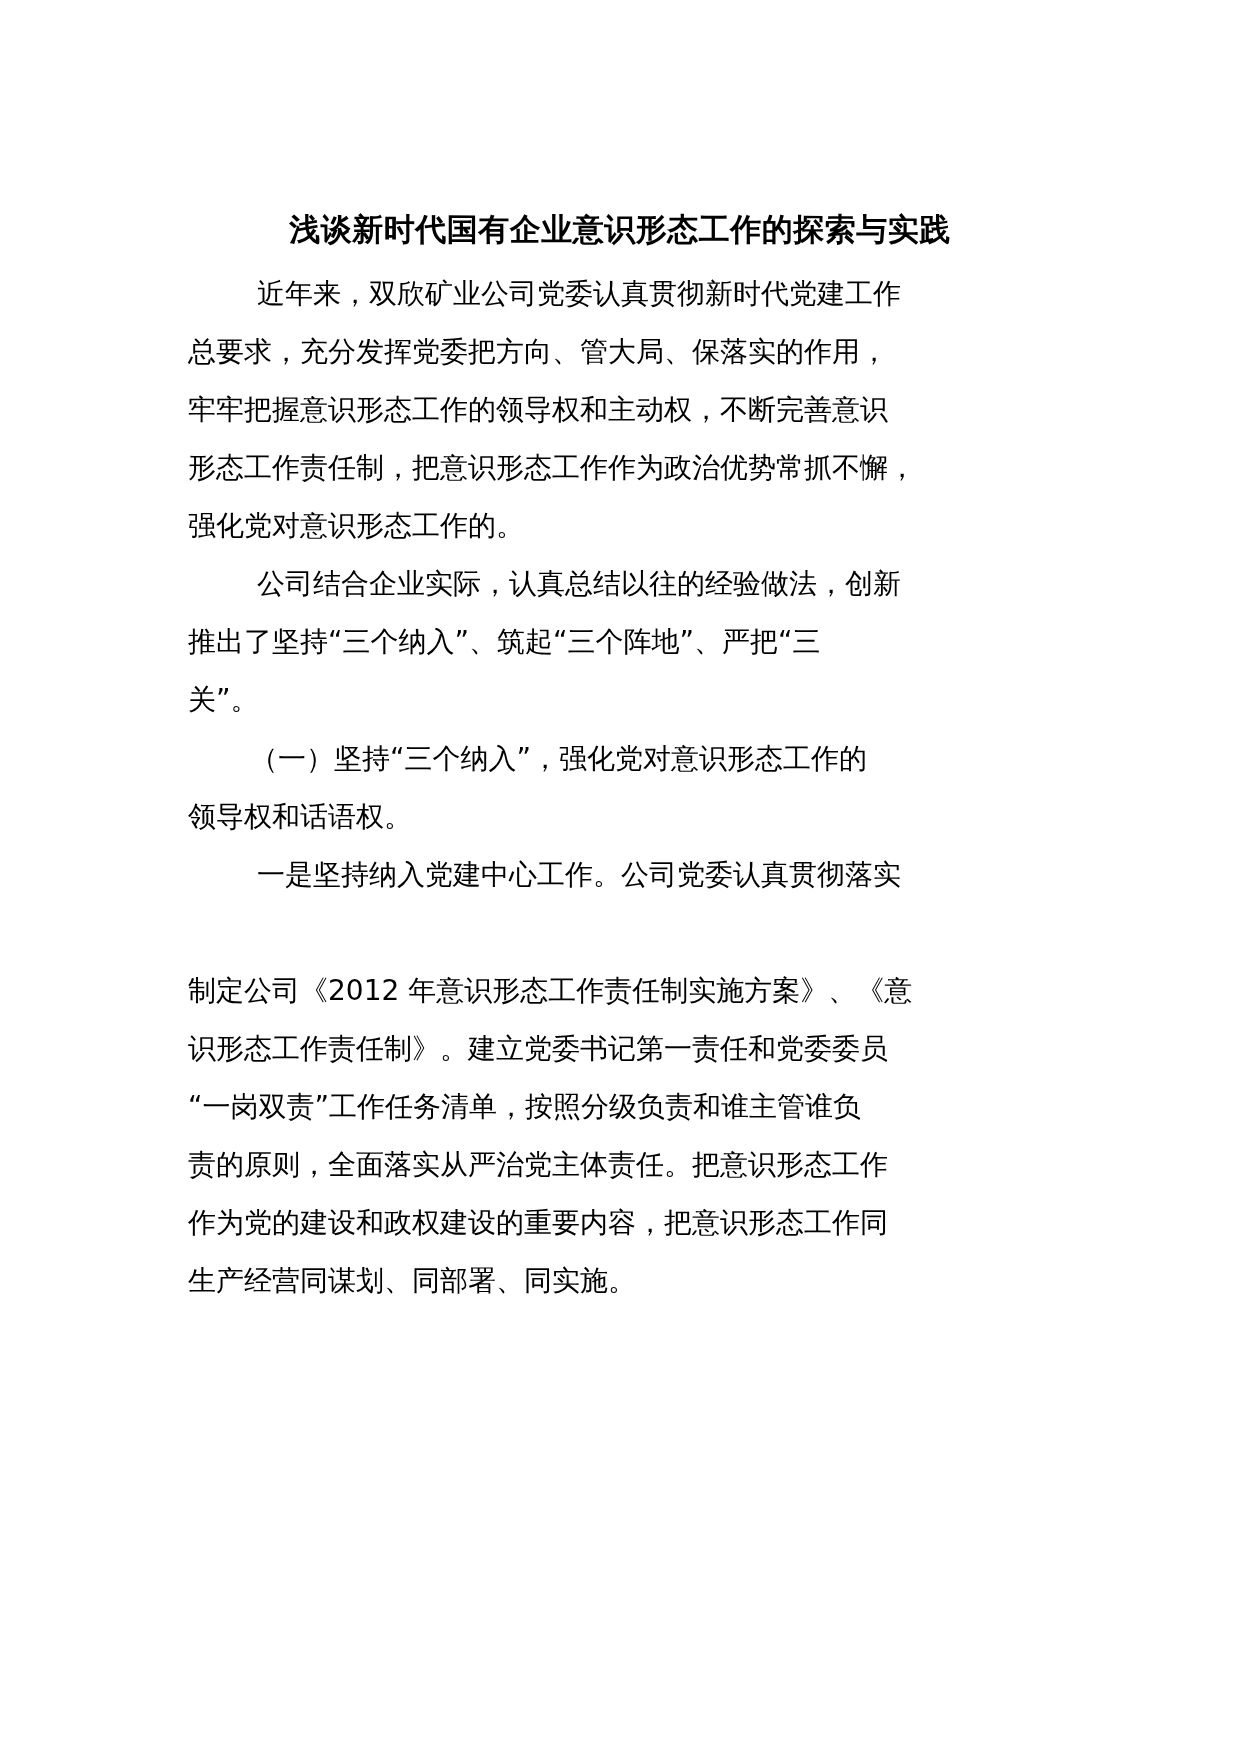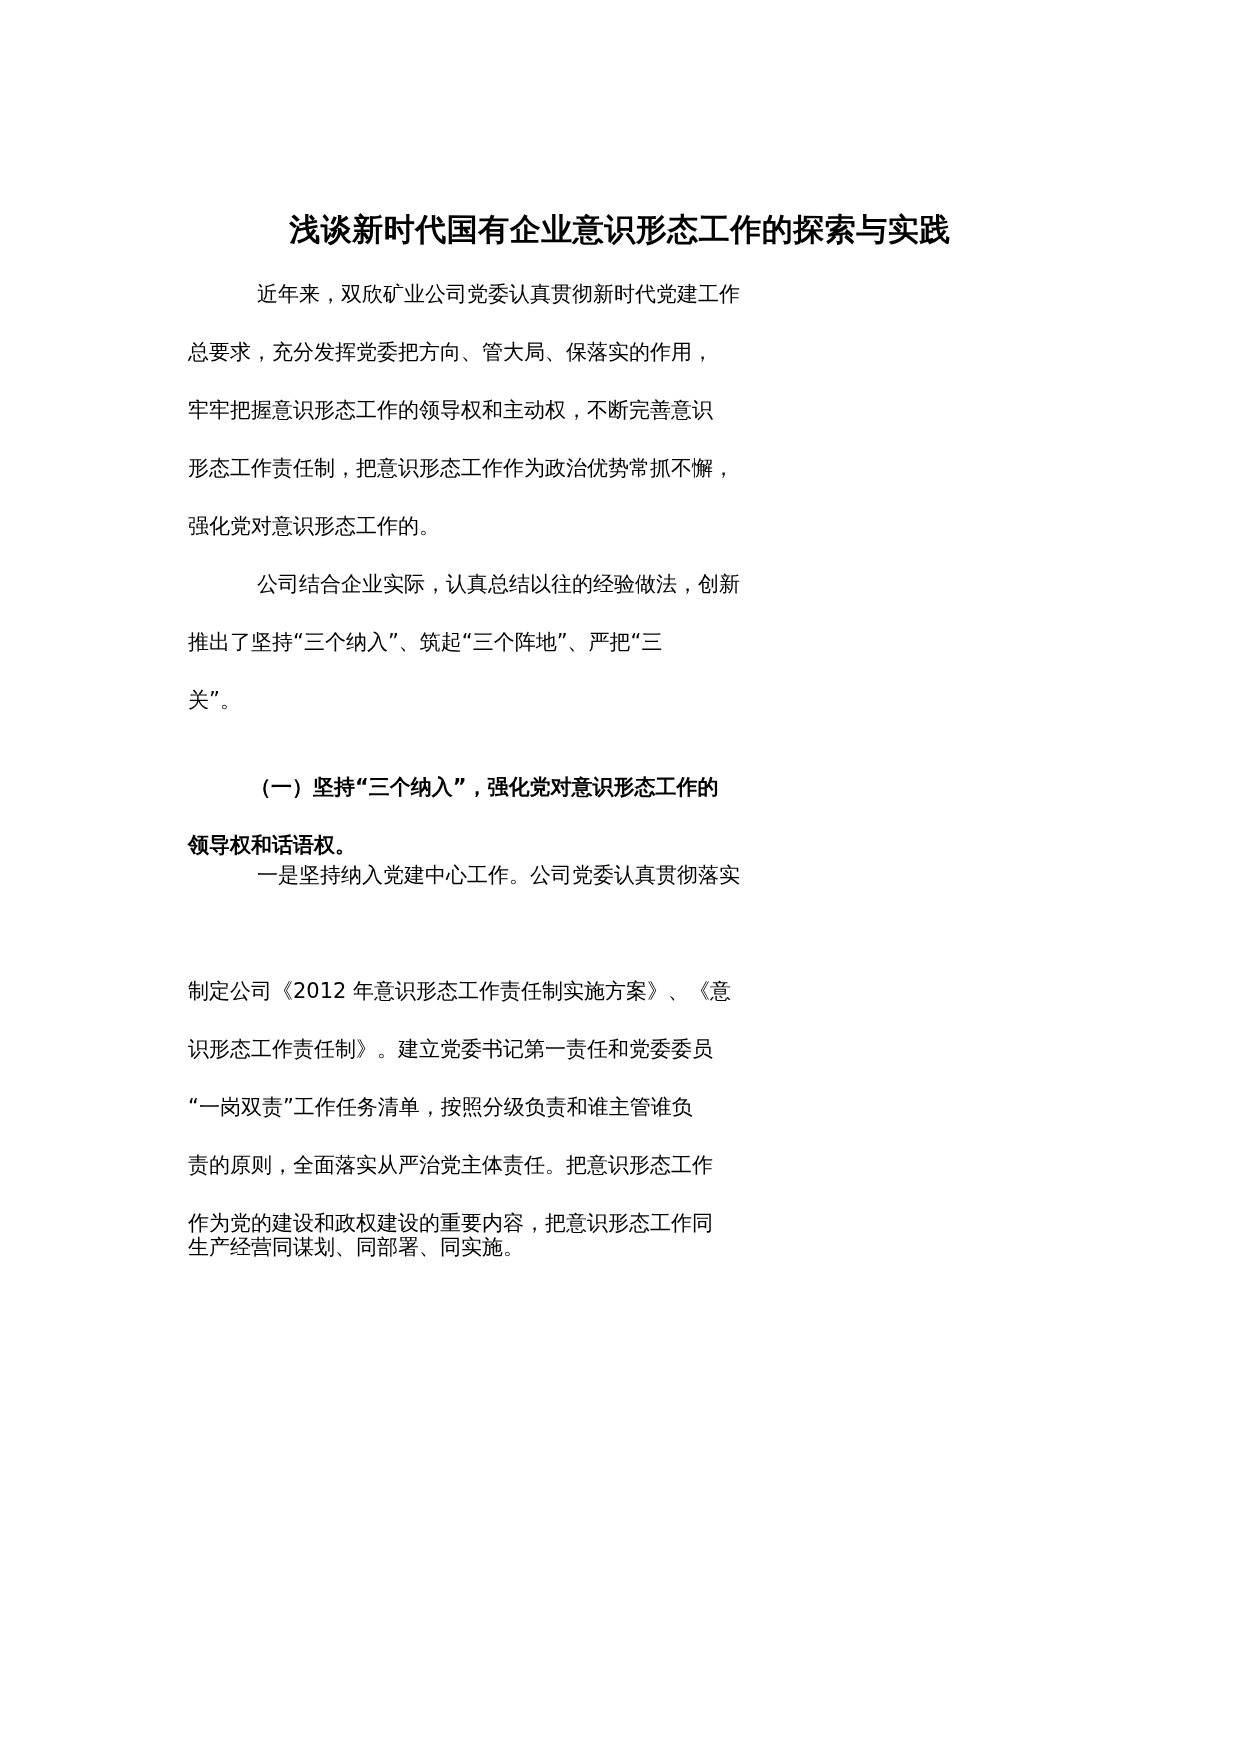--- a/index.html
+++ b/index.html
@@ -1,23 +1,23 @@
 <!DOCTYPE html>
 <html><head>
 <meta charset="utf-8">
 <style>
   html, body { margin: 0; padding: 0; background: #ffffff; }
   body { width: 1240px; height: 1754px; position: relative; overflow: hidden;
          font-family: "DejaVu Sans", "Liberation Sans", sans-serif; color: #000; }
   .page { position: absolute; left: 0; top: 0; width: 1145px; height: 1754px; }
   .title { position: absolute; top: 207px; left: 0; width: 1240px; text-align: center;
            font-size: 31px; font-weight: bold; line-height: 44px; letter-spacing: 0.5px; }
-  .line { position: absolute; left: 188px; font-size: 21px; line-height: 44px; white-space: nowrap; }
+  .line { position: absolute; left: 188px; font-size: 28px; line-height: 44px; white-space: nowrap; }
   .indent { left: 257px; }
-  .bold { font-weight: bold; margin-top: 28px; }
+  .bold { font-weight: normal; }
   b { font-weight: normal; text-align: center; }
 </style>
 </head>
 <body>
 
 <div class="page">
   <div class="title">浅谈新时代国有企业意识形态工作的探索与实践</div>
 
   <div class="line indent" style="top:272px">近年来，双欣矿业公司党委认真贯彻新时代党建工作</div>
   <div class="line" style="top:330px">总要求，充分发挥党委把方向、管大局、保落实的作用，</div>
@@ -31,14 +31,14 @@
 
   <div class="line indent bold" style="top:737px; left:250px">（一）坚持“三个纳入”，强化党对意识形态工作的</div>
   <div class="line bold" style="top:795px">领导权和话语权。</div>
 
   <div class="line indent" style="top:853px"><b>一是</b><span>坚持纳入党建中心工作。公司党委认真贯彻落实</span></div>
   <div class="line" style="top:969px">制定公司《2012 年意识形态工作责任制实施方案》、《意</div>
   <div class="line" style="top:1027px">识形态工作责任制》。建立党委书记第一责任和党委委员</div>
   <div class="line" style="top:1085px">“一岗双责”工作任务清单，按照分级负责和谁主管谁负</div>
   <div class="line" style="top:1143px">责的原则，全面落实从严治党主体责任。把意识形态工作</div>
   <div class="line" style="top:1201px">作为党的建设和政权建设的重要内容，把意识形态工作同</div>
-  <div class="line" style="top:1225px">生产经营同谋划、同部署、同实施。</div>
+  <div class="line" style="top:1259px">生产经营同谋划、同部署、同实施。</div>
 </div>
 
 </body></html>

